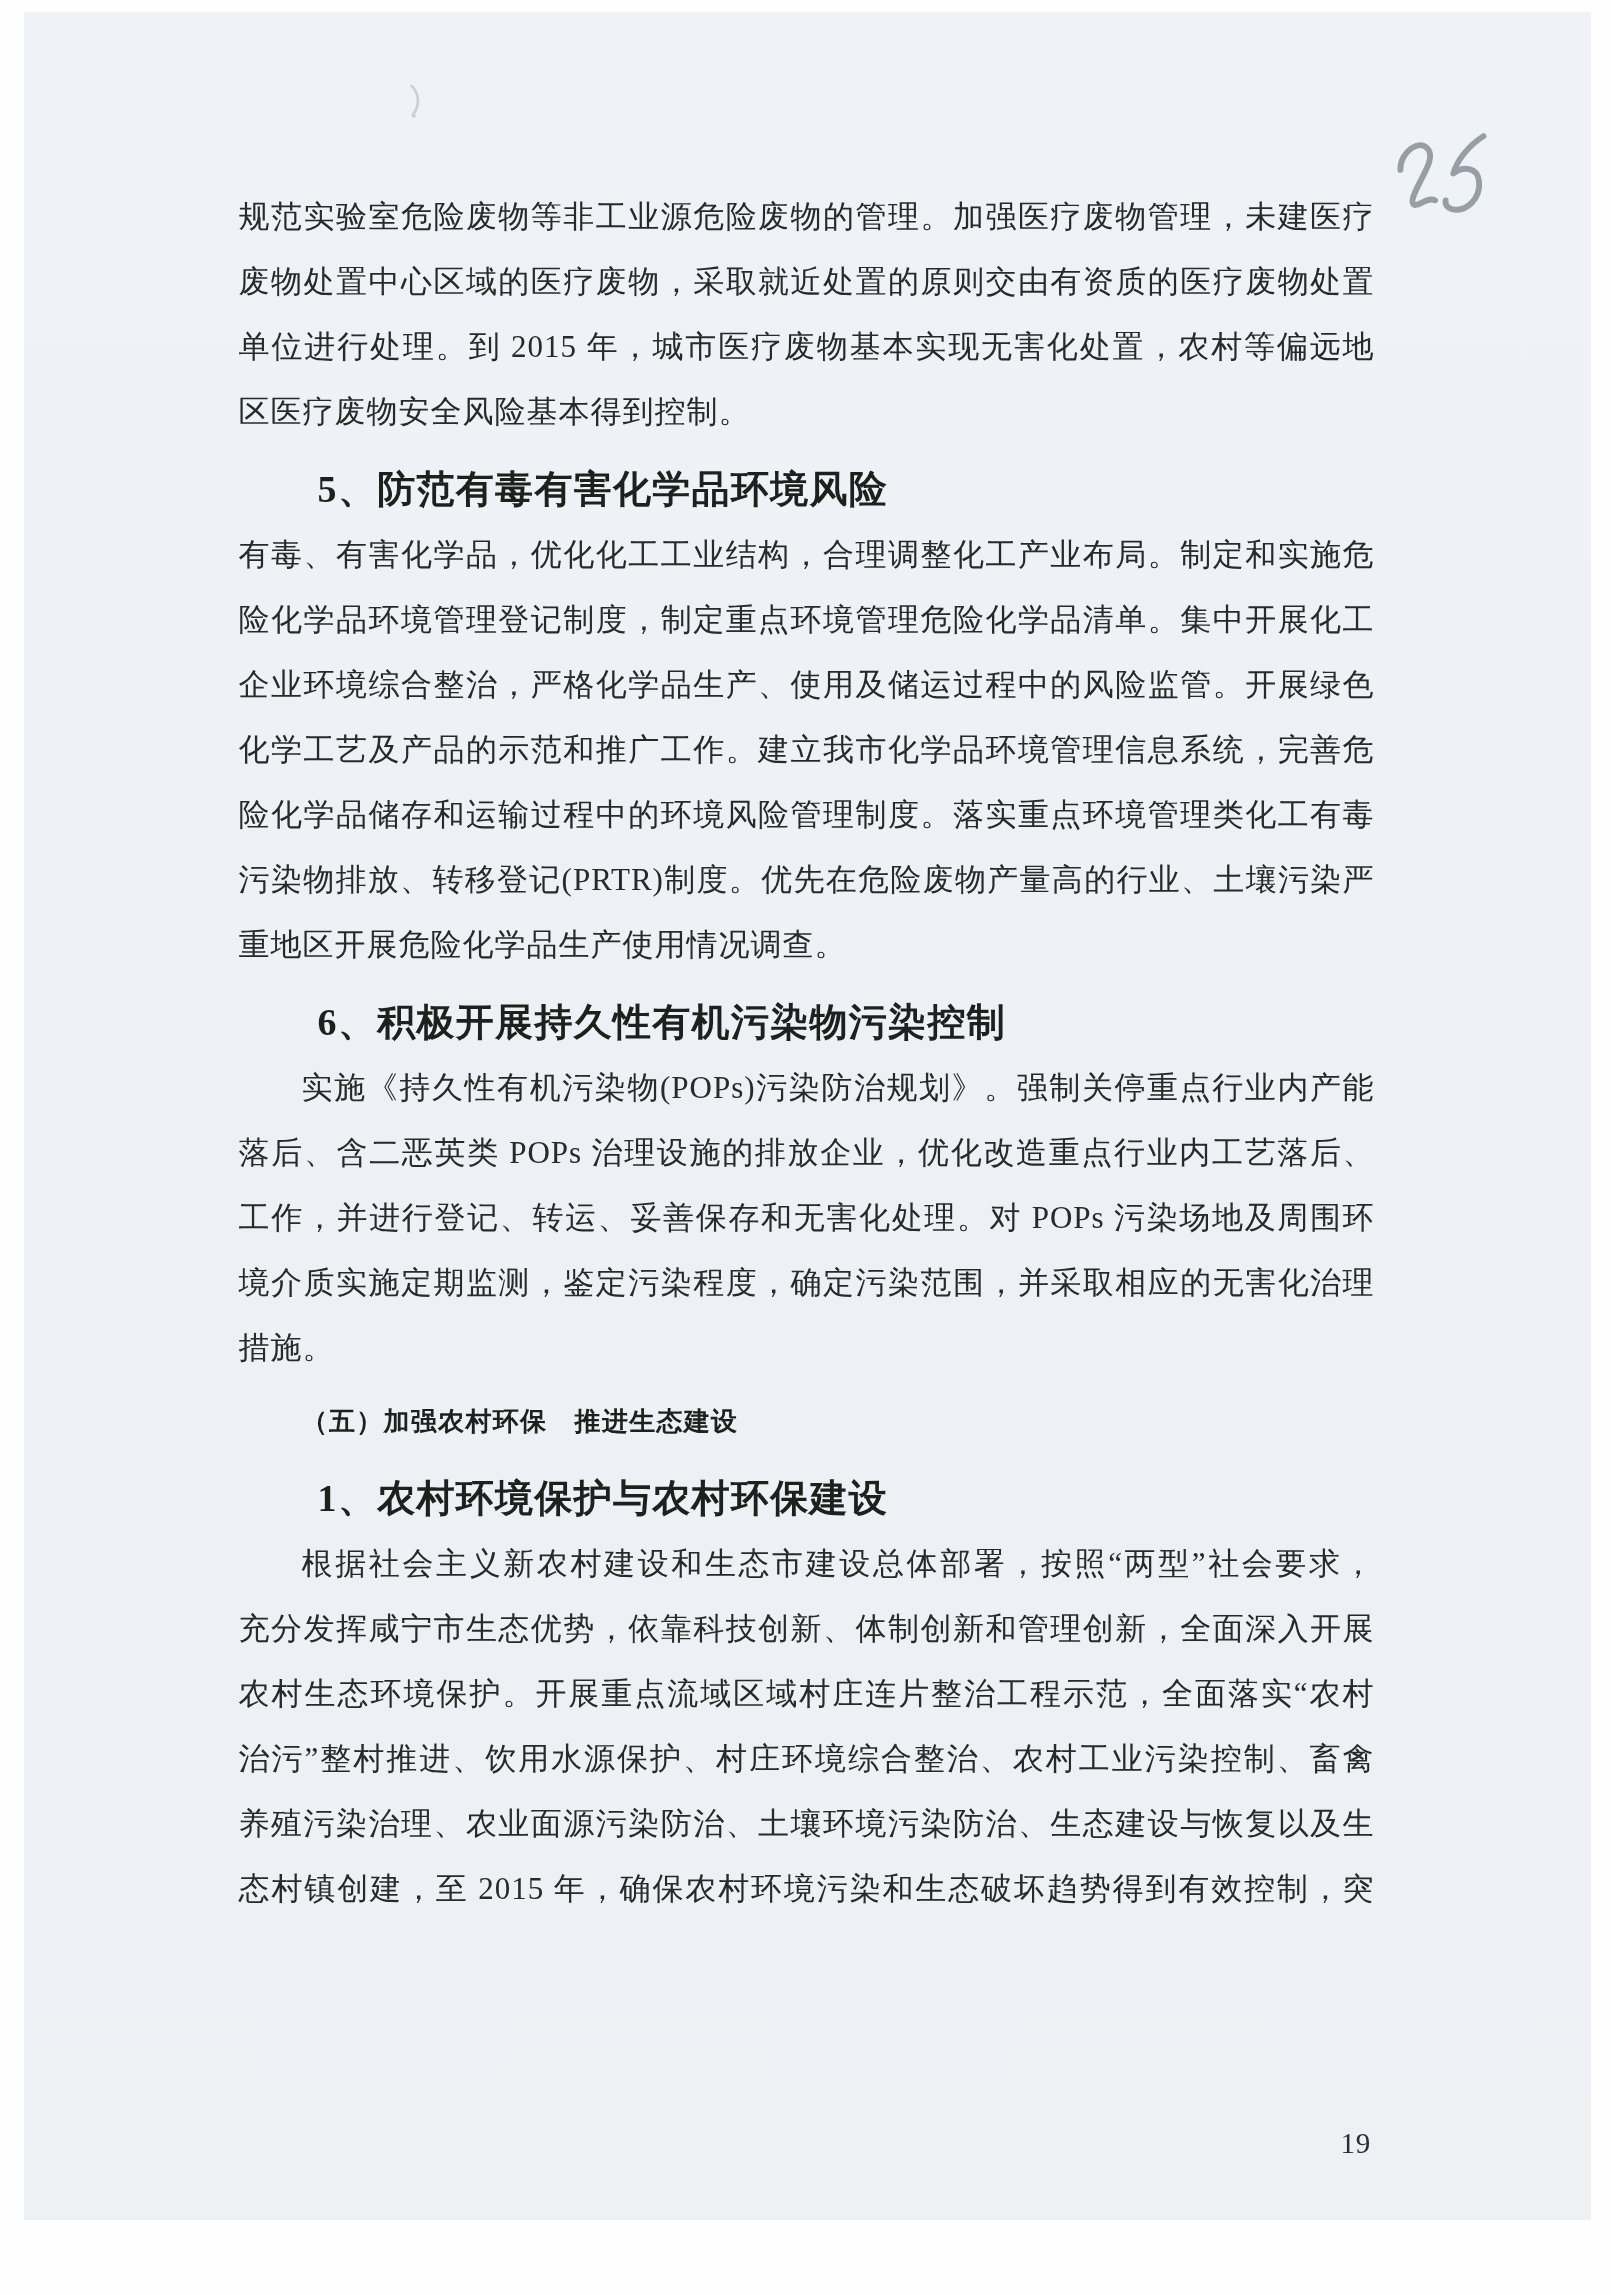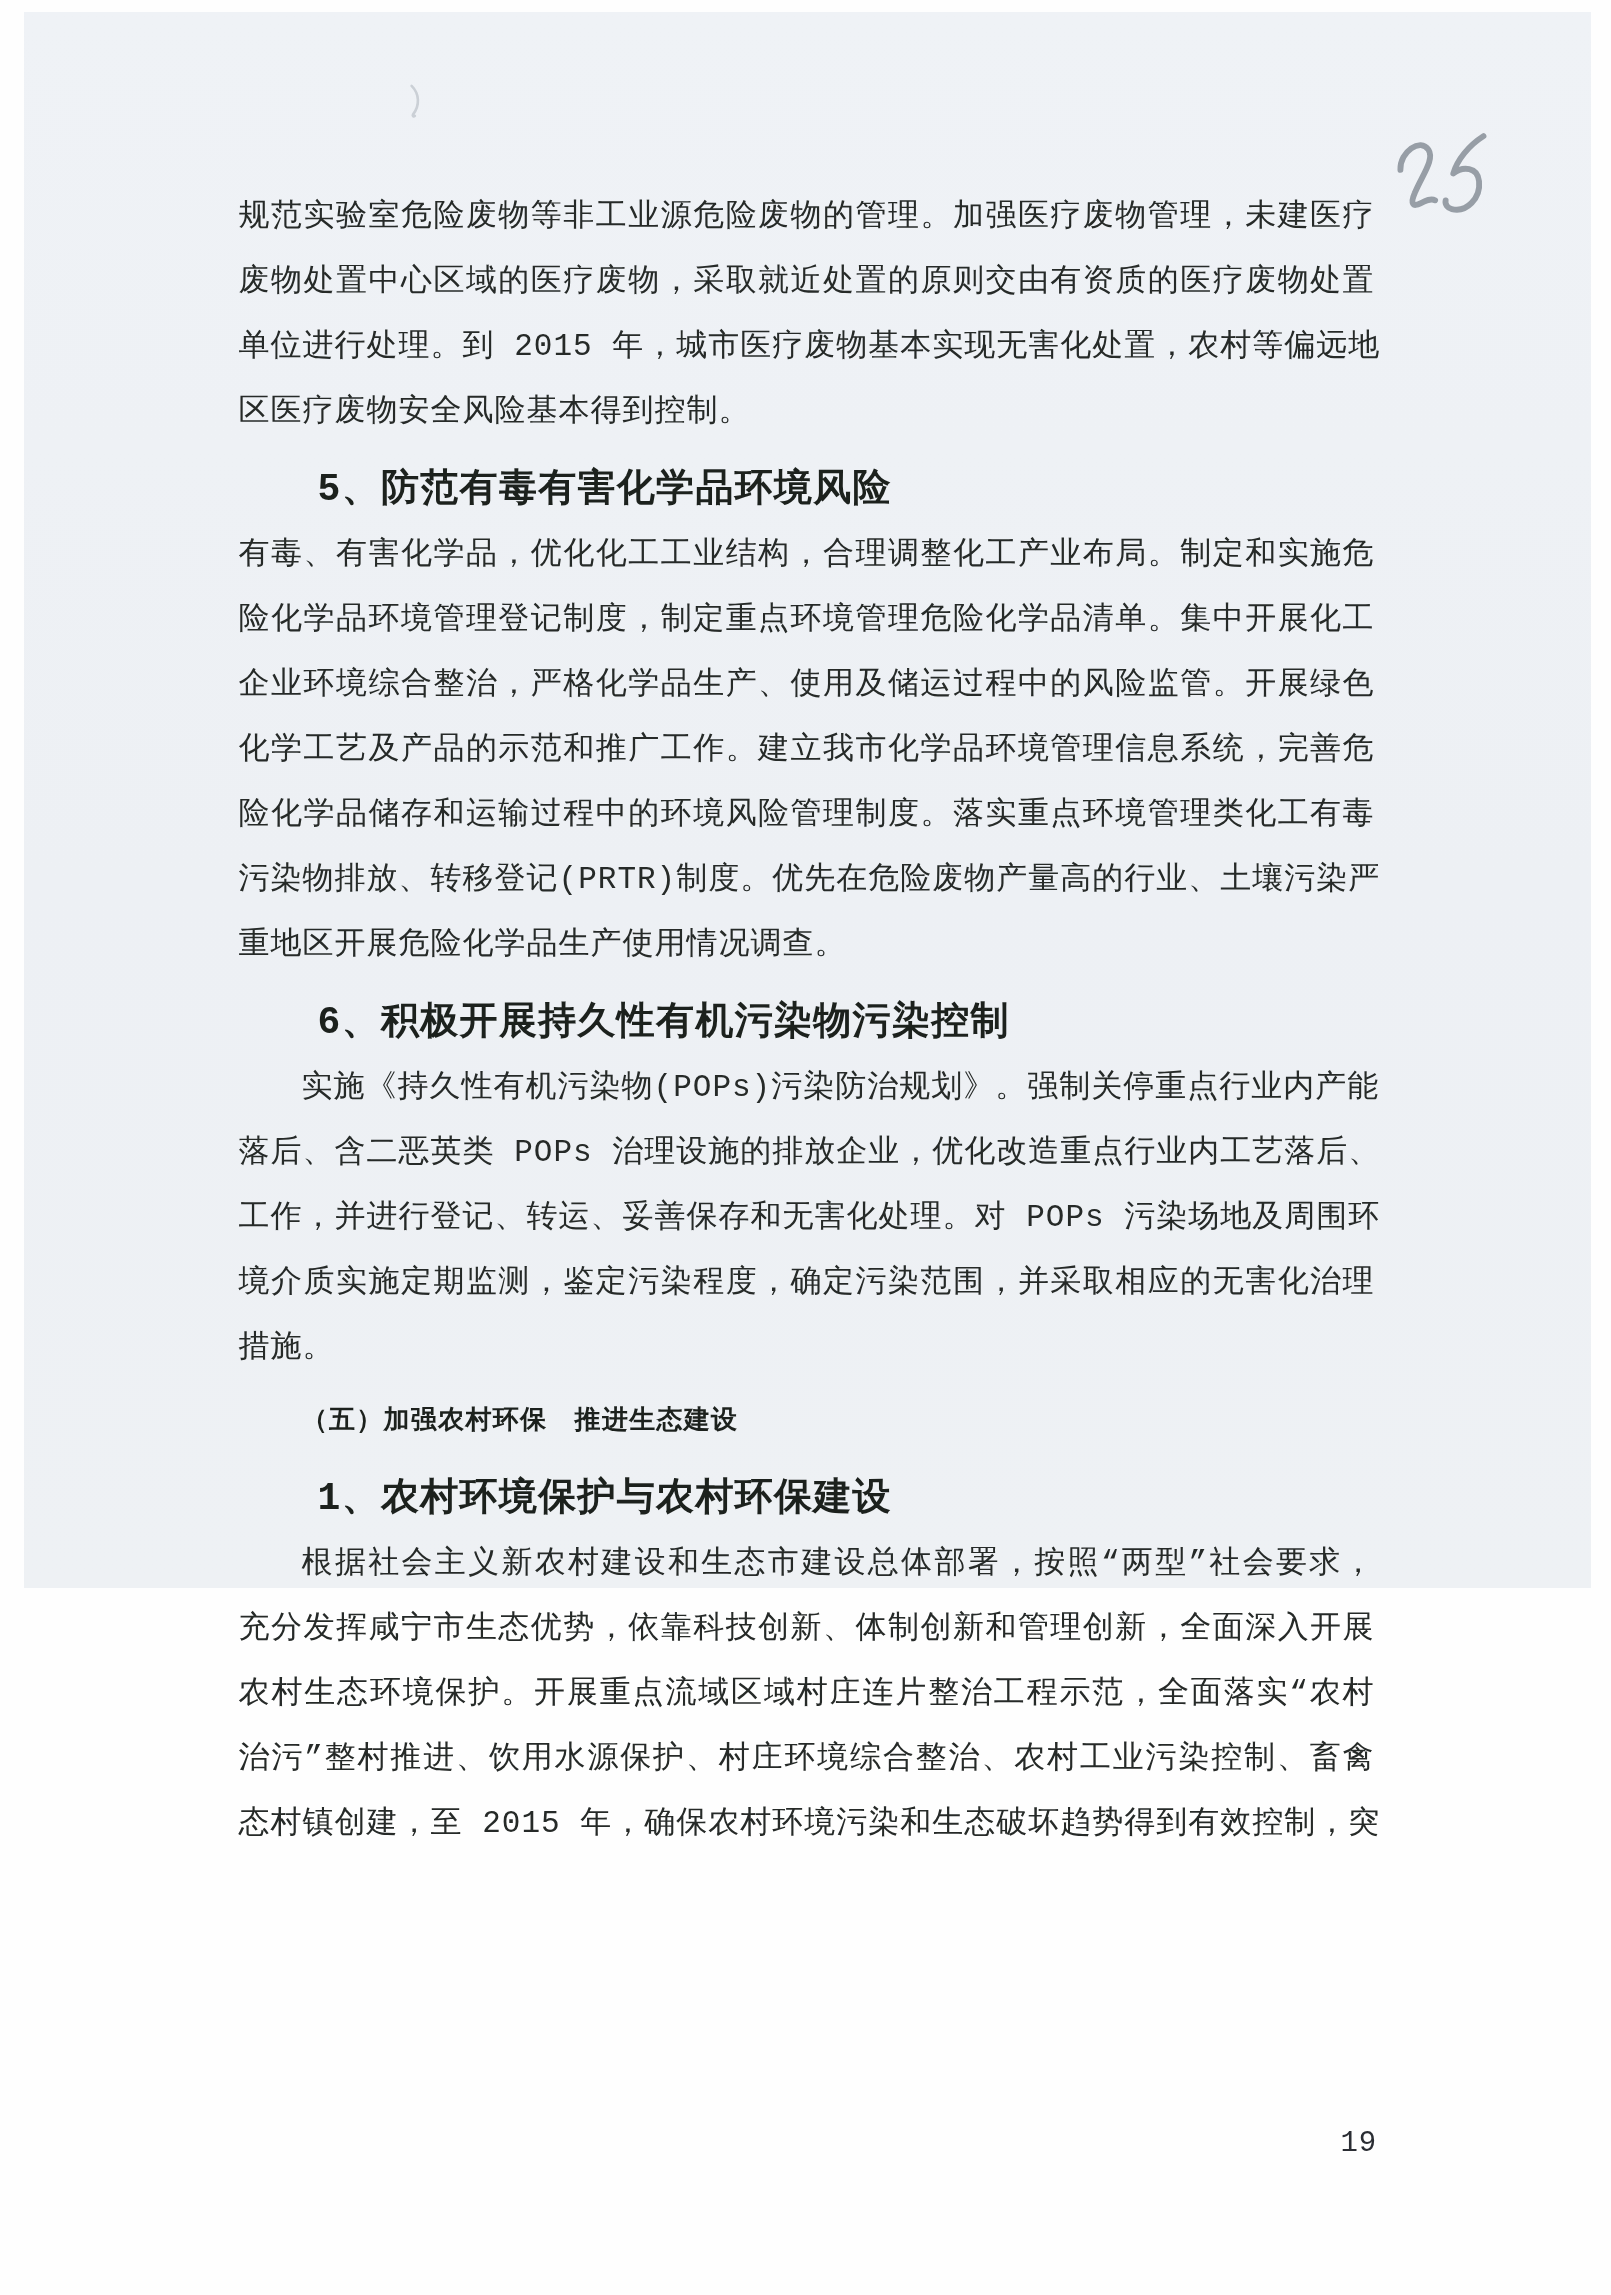--- a/index.html
+++ b/index.html
@@ -13,23 +13,22 @@
     width: 1611px;
     height: 2295px;
     background: #fefefe;
     overflow: hidden;
   }
   .scan-page {
     position: absolute;
     left: 23.6px;
     top: 11.8px;
     width: 1567px;
-    height: 1576px;
+    height: 2208px;
     background: linear-gradient(180deg, #eff2f6 0%, #edf0f4 55%, #eef1f4 100%);
-    font-family: Liberation Mono, monospace;
   }
   .text-block {
     position: absolute;
     left: 215px;   
     top: 172px;    
     width: 1136px;
     color: #262a28;
   }
   .para { margin: 0; }
   .line {
@@ -138,20 +137,21 @@
           <div class="line">境介质实施定期监测，鉴定污染程度，确定污染范围，并采取相应的无害化治理</div>
           <div class="line endline">措施。</div>
         </div>
         <div class="h-five">（五）加强农村环保　推进生态建设</div>
         <div class="h-num h-sub">1、农村环境保护与农村环保建设</div>
         <div class="para">
           <div class="line indent">根据社会主义新农村建设和生态市建设总体部署，按照“两型”社会要求，</div>
           <div class="line">充分发挥咸宁市生态优势，依靠科技创新、体制创新和管理创新，全面深入开展</div>
           <div class="line">农村生态环境保护。开展重点流域区域村庄连片整治工程示范，全面落实“农村</div>
           <div class="line">治污”整村推进、饮用水源保护、村庄环境综合整治、农村工业污染控制、畜禽</div>
+          <div class="line">养殖污染治理、农业面源污染防治、土壤环境污染防治、生态建设与恢复以及生</div>
           <div class="line">态村镇创建，至 2015 年，确保农村环境污染和生态破坏趋势得到有效控制，突</div>
         </div>
       </div>
 
     <div class="page-number">19</div>
   </div>
 </div>
 
 
 </body></html>

